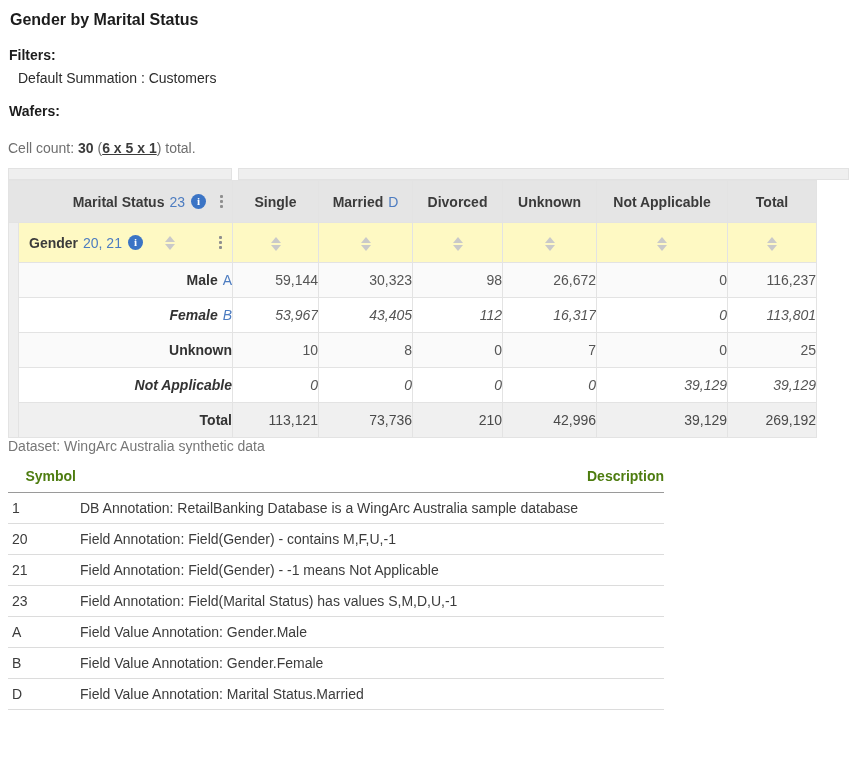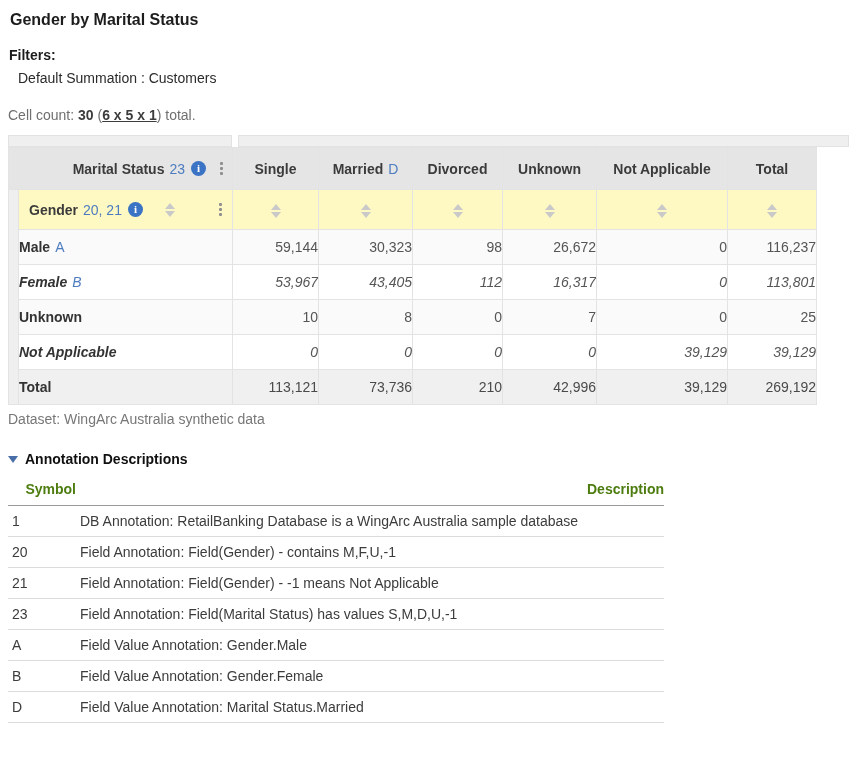--- a/index.html
+++ b/index.html
@@ -57,47 +57,48 @@
   .kebab i { width: 3px; height: 3px; border-radius: 1px; background: #8f8f8f; display: block; }
 
   .sort-icon { display: inline-flex; flex-direction: column; gap: 2px; cursor: pointer; }
   .sort-icon .tri-up { width: 0; height: 0; border-left: 5px solid transparent; border-right: 5px solid transparent; border-bottom: 6px solid #c9c9c9; }
   .sort-icon .tri-down { width: 0; height: 0; border-left: 5px solid transparent; border-right: 5px solid transparent; border-top: 6px solid #c9c9c9; }
   .gender-flex .sort-icon { margin-left: 22px; }
   .gender-flex .kebab { margin-left: auto; }
   td.sort-cell { text-align: center; }
   td.sort-cell .sort-icon { vertical-align: middle; }
 
-  td.row-label { text-align: left; padding-left: 10px; font-weight: bold; color: #333; }
+  td.row-label { text-align: right; padding-left: 10px; font-weight: bold; color: #333; }
   td.val { text-align: right; padding-right: 12px; color: #555; }
   tr.r-odd td { background: #fafafa; }
   tr.r-even td { background: #ffffff; font-style: italic; }
   tr.r-total td { background: #f0f0f0; }
   tr.r-total td.val { color: #4a4a4a; }
 
-  .dataset-note { margin: 6px 0 0 8px; font-size: 14px; color: #777; }
+  .dataset-note { margin: 0 0 0 8px; font-size: 14px; color: #777; }
 
   .ann-section-header { display: flex; align-items: center; margin: 24px 0 0 8px; gap: 7px; cursor: pointer; }
   .caret-down { width: 0; height: 0; border-left: 5px solid transparent; border-right: 5px solid transparent; border-top: 7px solid #4a6fa8; }
   .ann-section-title { font-size: 14px; font-weight: bold; color: #101010; }
 
   table.ann-table { margin: 10px 0 0 8px; border-collapse: collapse; font-size: 14px; width: 656px; table-layout: fixed; }
   .ann-table th { text-align: right; font-weight: bold; color: #4d7c0f; padding: 4px 0 8px 4px; border-bottom: 1px solid #9a9a9a; }
   .ann-table td { padding: 7px 0 7px 4px; border-bottom: 1px solid #dcdcdc; color: #3c3c3c; white-space: nowrap; overflow: hidden; }
 </style>
 </head>
 <body>
 
 <div class="page">
 
   <div class="page-title">Gender by Marital Status</div>
 
   <div class="section-label">Filters:</div>
   <div class="filters-value">Default Summation : Customers</div>
 
+  <div class="section-label wafers-label">Wafers:</div>
 
   <div class="cellcount"><span>Cell count: </span><span class="cc-strong">30</span><span> (</span><span class="cc-link">6 x 5 x 1</span><span>) total.</span></div>
 
   <div class="strip-row">
     <div class="strip strip-left"></div>
     <div class="strip-gap"></div>
     <div class="strip strip-right"></div>
   </div>
 
   <table class="pivot">
@@ -218,24 +219,20 @@
       <td class="val">210</td>
       <td class="val">42,996</td>
       <td class="val">39,129</td>
       <td class="val">269,192</td>
     </tr>
   </tbody>
     </table>
 
   <div class="dataset-note">Dataset: WingArc Australia synthetic data</div>
 
-  <div class="ann-section-header">
-    <span class="caret-down"></span>
-    <span class="ann-section-title">Annotation Descriptions</span>
-  </div>
 
   <table class="ann-table">
     <colgroup>
         <col style="width:68px">
         <col style="width:588px">
       </colgroup>
     <tbody>
         <tr>
       <th>Symbol</th>
       <th>Description</th>

